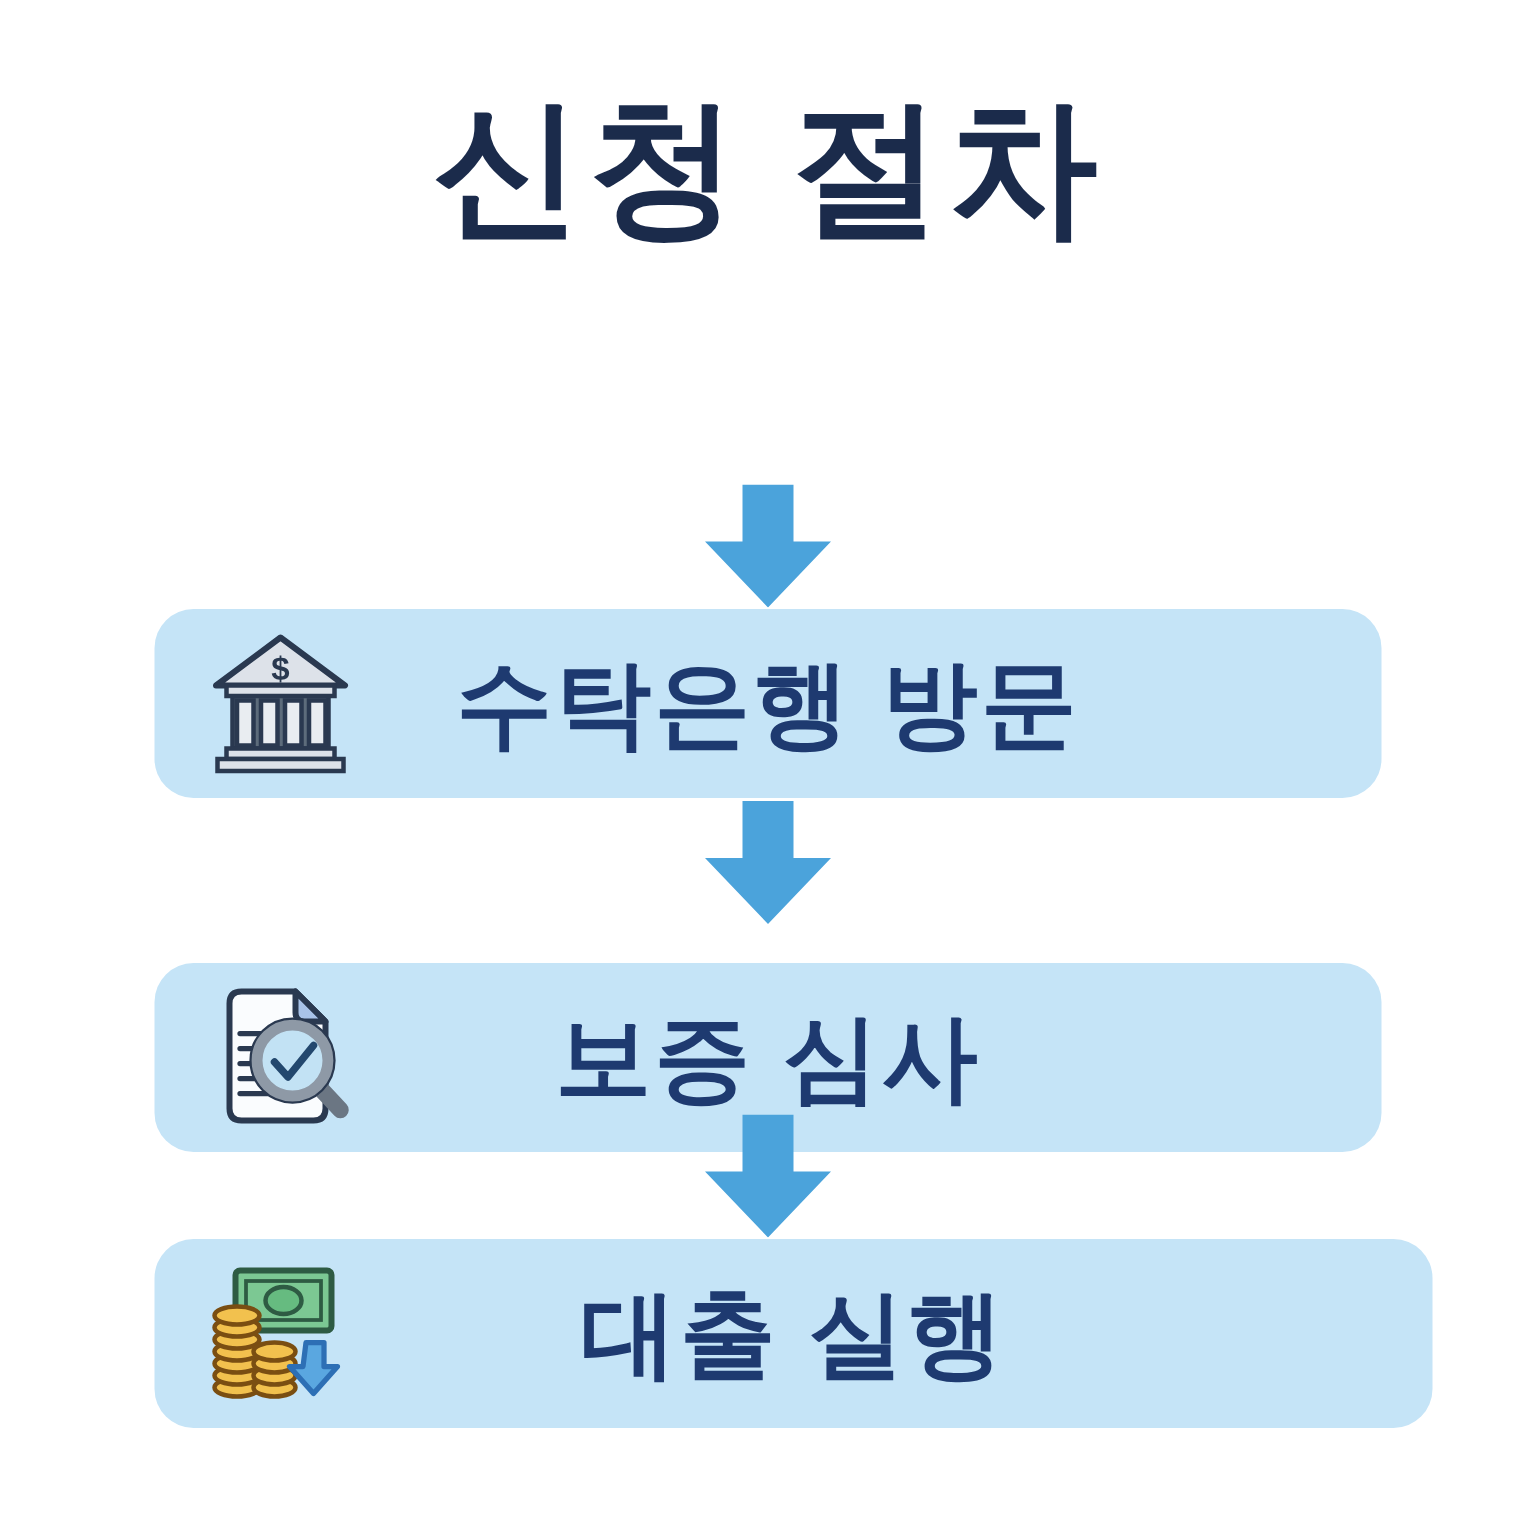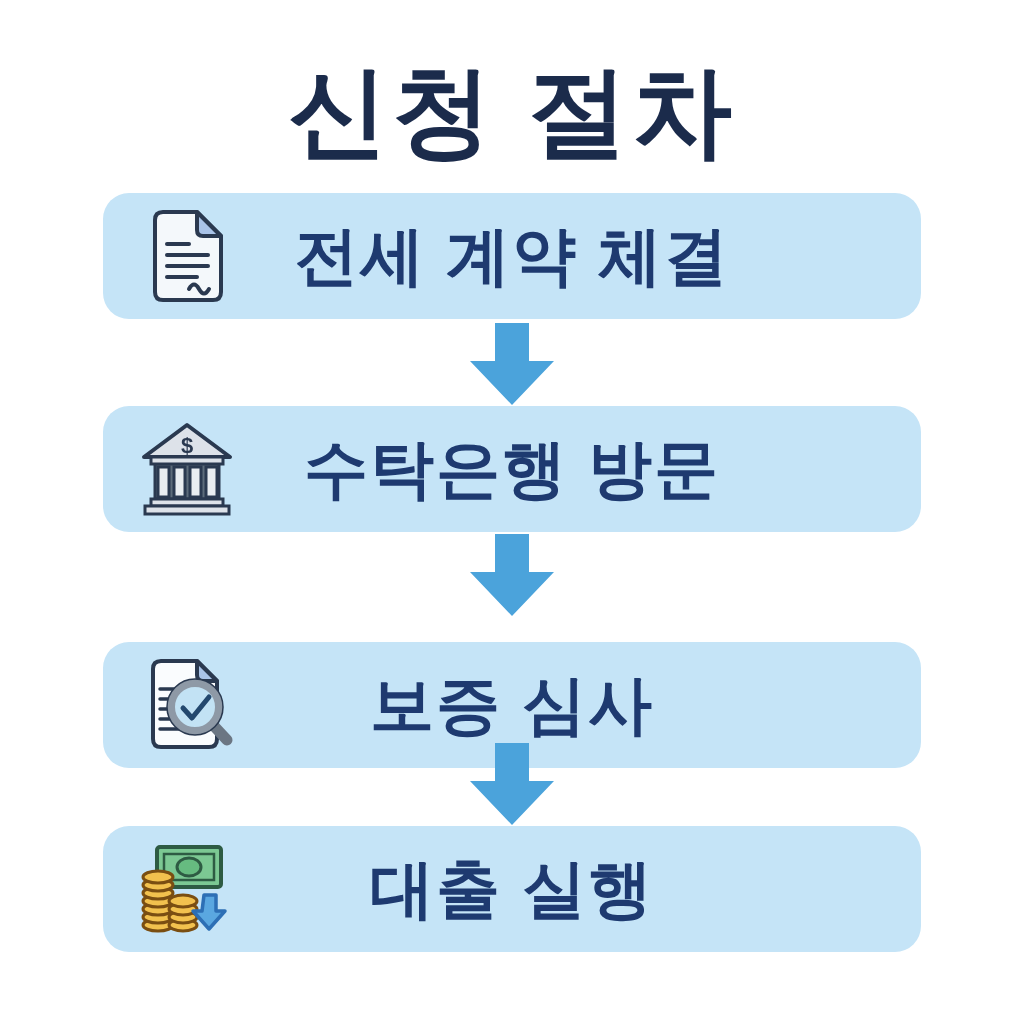--- a/index.html
+++ b/index.html
@@ -22,21 +22,21 @@
   .step-box {
     position:absolute;
     left:103px;
     width:818px; height:126px;
     background:var(--box_background,#c5e4f7);
     border-radius:26px;
   }
   .step-box.pos-0 { top:193px; }
   .step-box.pos-1 { top:406px; }
   .step-box.pos-2 { top:642px; }
-  .step-box.pos-3 { top:826px; }
+  .step-box.pos-3 { top:826px;padding-left:34px; }
   .step-icon {
     position:absolute;
     left:34px; top:50%;
     transform:translateY(-50%);
     width:100px; height:100px;
   }
   .step-icon svg { width:100%; height:100%; display:block; }
   .step-label {
     position:absolute;
     inset:0;
@@ -60,34 +60,20 @@
   .flow-arrow svg { width:100%; height:100%; display:block; }
   .flow-arrow polygon { fill:var(--arrow,#4ba3db); }
 </style>
 </head>
 <body>
 
 <div class="page">
 
   <div class="title">신청 절차</div>
 
-  <div class="step-box pos-0">
-    <span class="step-icon">
-      <svg viewBox="0 0 100 100">
-        <path d="M26 6 H60 L84 30 V86 Q84 94 76 94 H26 Q18 94 18 86 V14 Q18 6 26 6 Z" fill="#F4F8FB" stroke="#2A3950" stroke-width="4" stroke-linejoin="round"></path>
-        <path d="M60 6 V24 Q60 30 66 30 H84 Z" fill="#A9C3E8" stroke="#2A3950" stroke-width="4" stroke-linejoin="round"></path>
-        <line x1="30" y1="38" x2="52" y2="38" stroke="#2A3950" stroke-width="4" stroke-linecap="round"></line>
-        <line x1="30" y1="49" x2="71" y2="49" stroke="#2A3950" stroke-width="4" stroke-linecap="round"></line>
-        <line x1="30" y1="60" x2="71" y2="60" stroke="#2A3950" stroke-width="4" stroke-linecap="round"></line>
-        <line x1="30" y1="71" x2="60" y2="71" stroke="#2A3950" stroke-width="4" stroke-linecap="round"></line>
-        <path d="M52 83 q5 -9 10 0 q5 9 10 0" fill="none" stroke="#2A3950" stroke-width="4" stroke-linecap="round"></path>
-      </svg>
-    </span>
-    <span class="step-label">전세 계약 체결</span>
-  </div>
 
   <div class="flow-arrow pos-0">
     <svg viewBox="0 0 96 82">
         <polygon points="31,0 65,0 65,38 90,38 48,82 6,38 31,38"></polygon>
       </svg>
   </div>
 
   <div class="step-box pos-1">
     <span class="step-icon">
       <svg viewBox="0 0 100 100">

